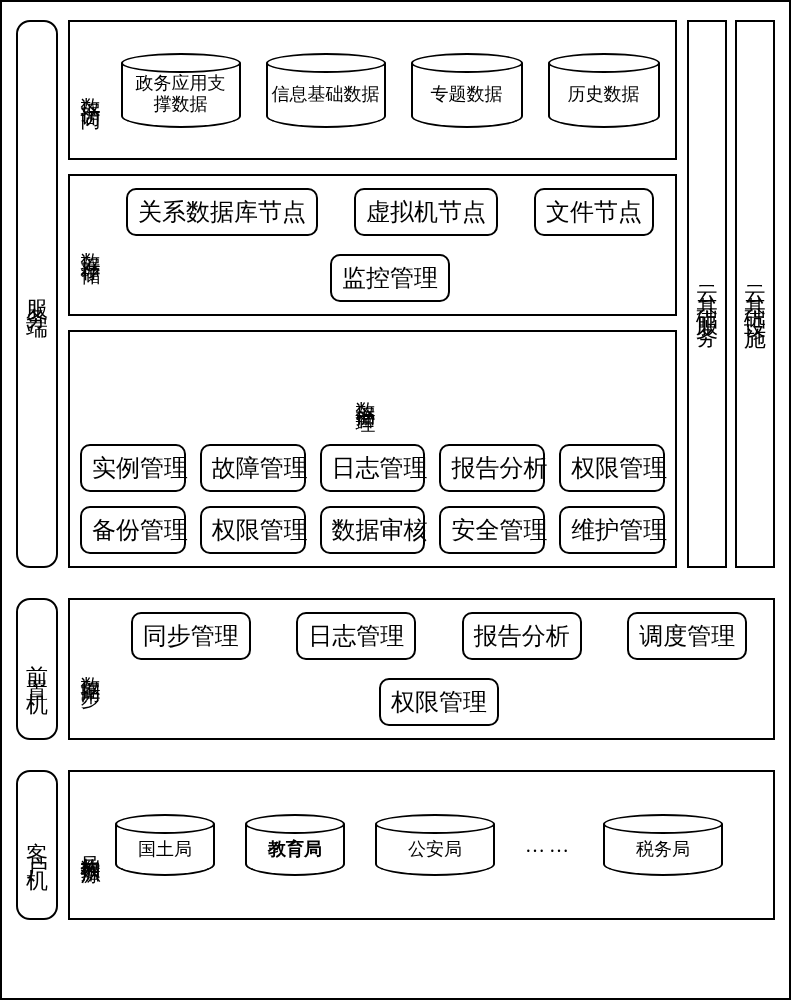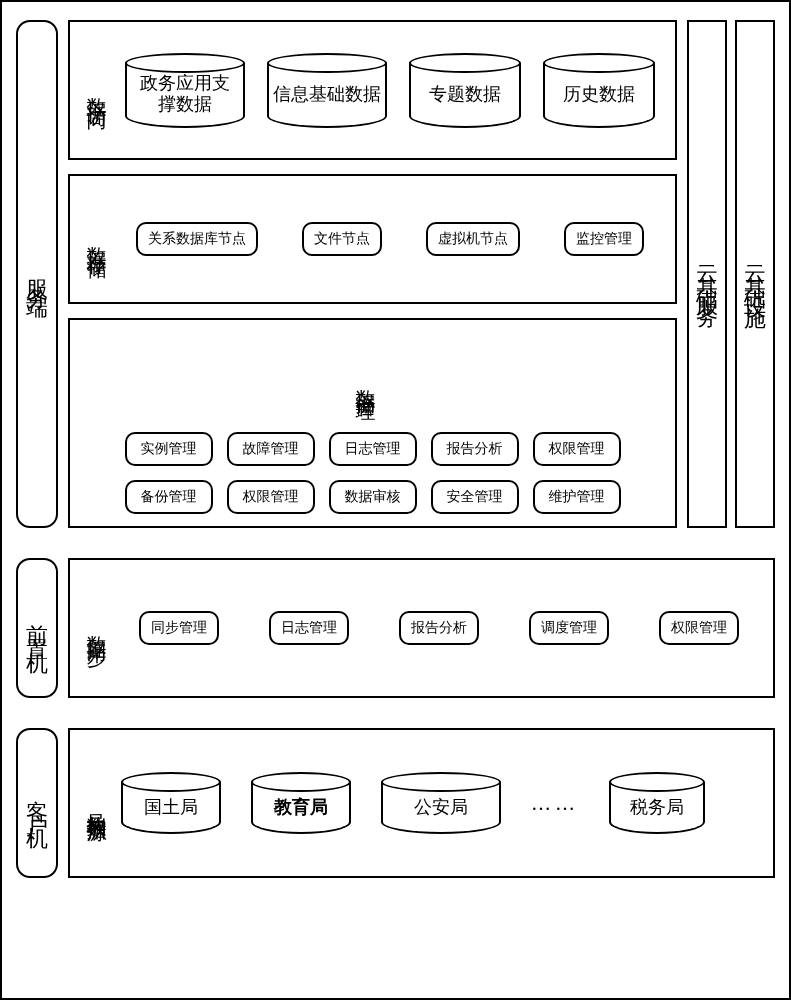--- a/index.html
+++ b/index.html
@@ -35,21 +35,21 @@
     margin-right: 10px;
     flex: none;
   }
 
   .tier-body { flex: 1; display: flex; flex-direction: column; gap: 14px; }
 
   .panel {
     border: 2px solid #000;
     display: flex;
     align-items: center;
-    padding: 12px 16px;
+    padding: 12px 10px;
   }
   .panel-label {
     writing-mode: vertical-rl;
     text-orientation: upright;
     letter-spacing: 4px;
     font-size: 20px;
     margin-right: 14px;
     line-height: 1.05;
     min-height: 100px;
     display: flex;
@@ -77,21 +77,21 @@
     border: 2px solid #000; border-radius: 50%;
     background: #fff;
   }
   .cyl .txt { position: relative; z-index: 2; line-height: 1.15; }
   .cyl.wide { width: 120px; }
 
   .chip {
     border: 2px solid #000;
     border-radius: 10px;
     padding: 6px 10px;
-    font-size: 14px;
+    font-size: 24px;
     white-space: nowrap;
     text-align: center;
   }
   .chip.sm { min-width: 88px; }
 
   .mgmt-grid { flex:1; display:grid; grid-template-columns: repeat(5, 1fr); gap: 14px 14px; }
   .mgmt-grid .chip { }
 
   .side-cols { display: flex; gap: 8px; margin-left: 10px; }
   .side-col {
@@ -139,22 +139,22 @@
               <div class="lid"></div>
             <div class="txt">历史数据</div>
           </div>
         </div>
       </div>
 
       <div class="panel" style="min-height:130px;">
         <div class="panel-label">数据存储</div>
         <div class="panel-content even">
           <div class="chip">关系数据库节点</div>
+          <div class="chip">虚拟机节点</div>
           <div class="chip">文件节点</div>
-          <div class="chip">虚拟机节点</div>
           <div class="chip">监控管理</div>
         </div>
       </div>
 
       <div class="panel" style="min-height:160px;flex-direction:column;">
         <div class="panel-label">数据管理</div>
         <div class="mgmt-grid">
           <div class="chip sm">实例管理</div>
           <div class="chip sm">故障管理</div>
           <div class="chip sm">日志管理</div>
@@ -207,21 +207,21 @@
             <div class="body"></div>
               <div class="lid"></div>
             <div class="txt">教育局</div>
           </div>
           <div class="cyl" style="width:120px;min-height:62px;">
             <div class="body"></div>
               <div class="lid"></div>
             <div class="txt">公安局</div>
           </div>
           <span class="dots">……</span>
-          <div class="cyl" style="width:96px;min-height:62px;text-align:center;">
+          <div class="cyl" style="width:120px;min-height:62px;text-align:center;">
             <div class="body"></div>
               <div class="lid"></div>
             <div class="txt">税务局</div>
           </div>
         </div>
       </div>
     </div>
   </div>
 
 </div>

